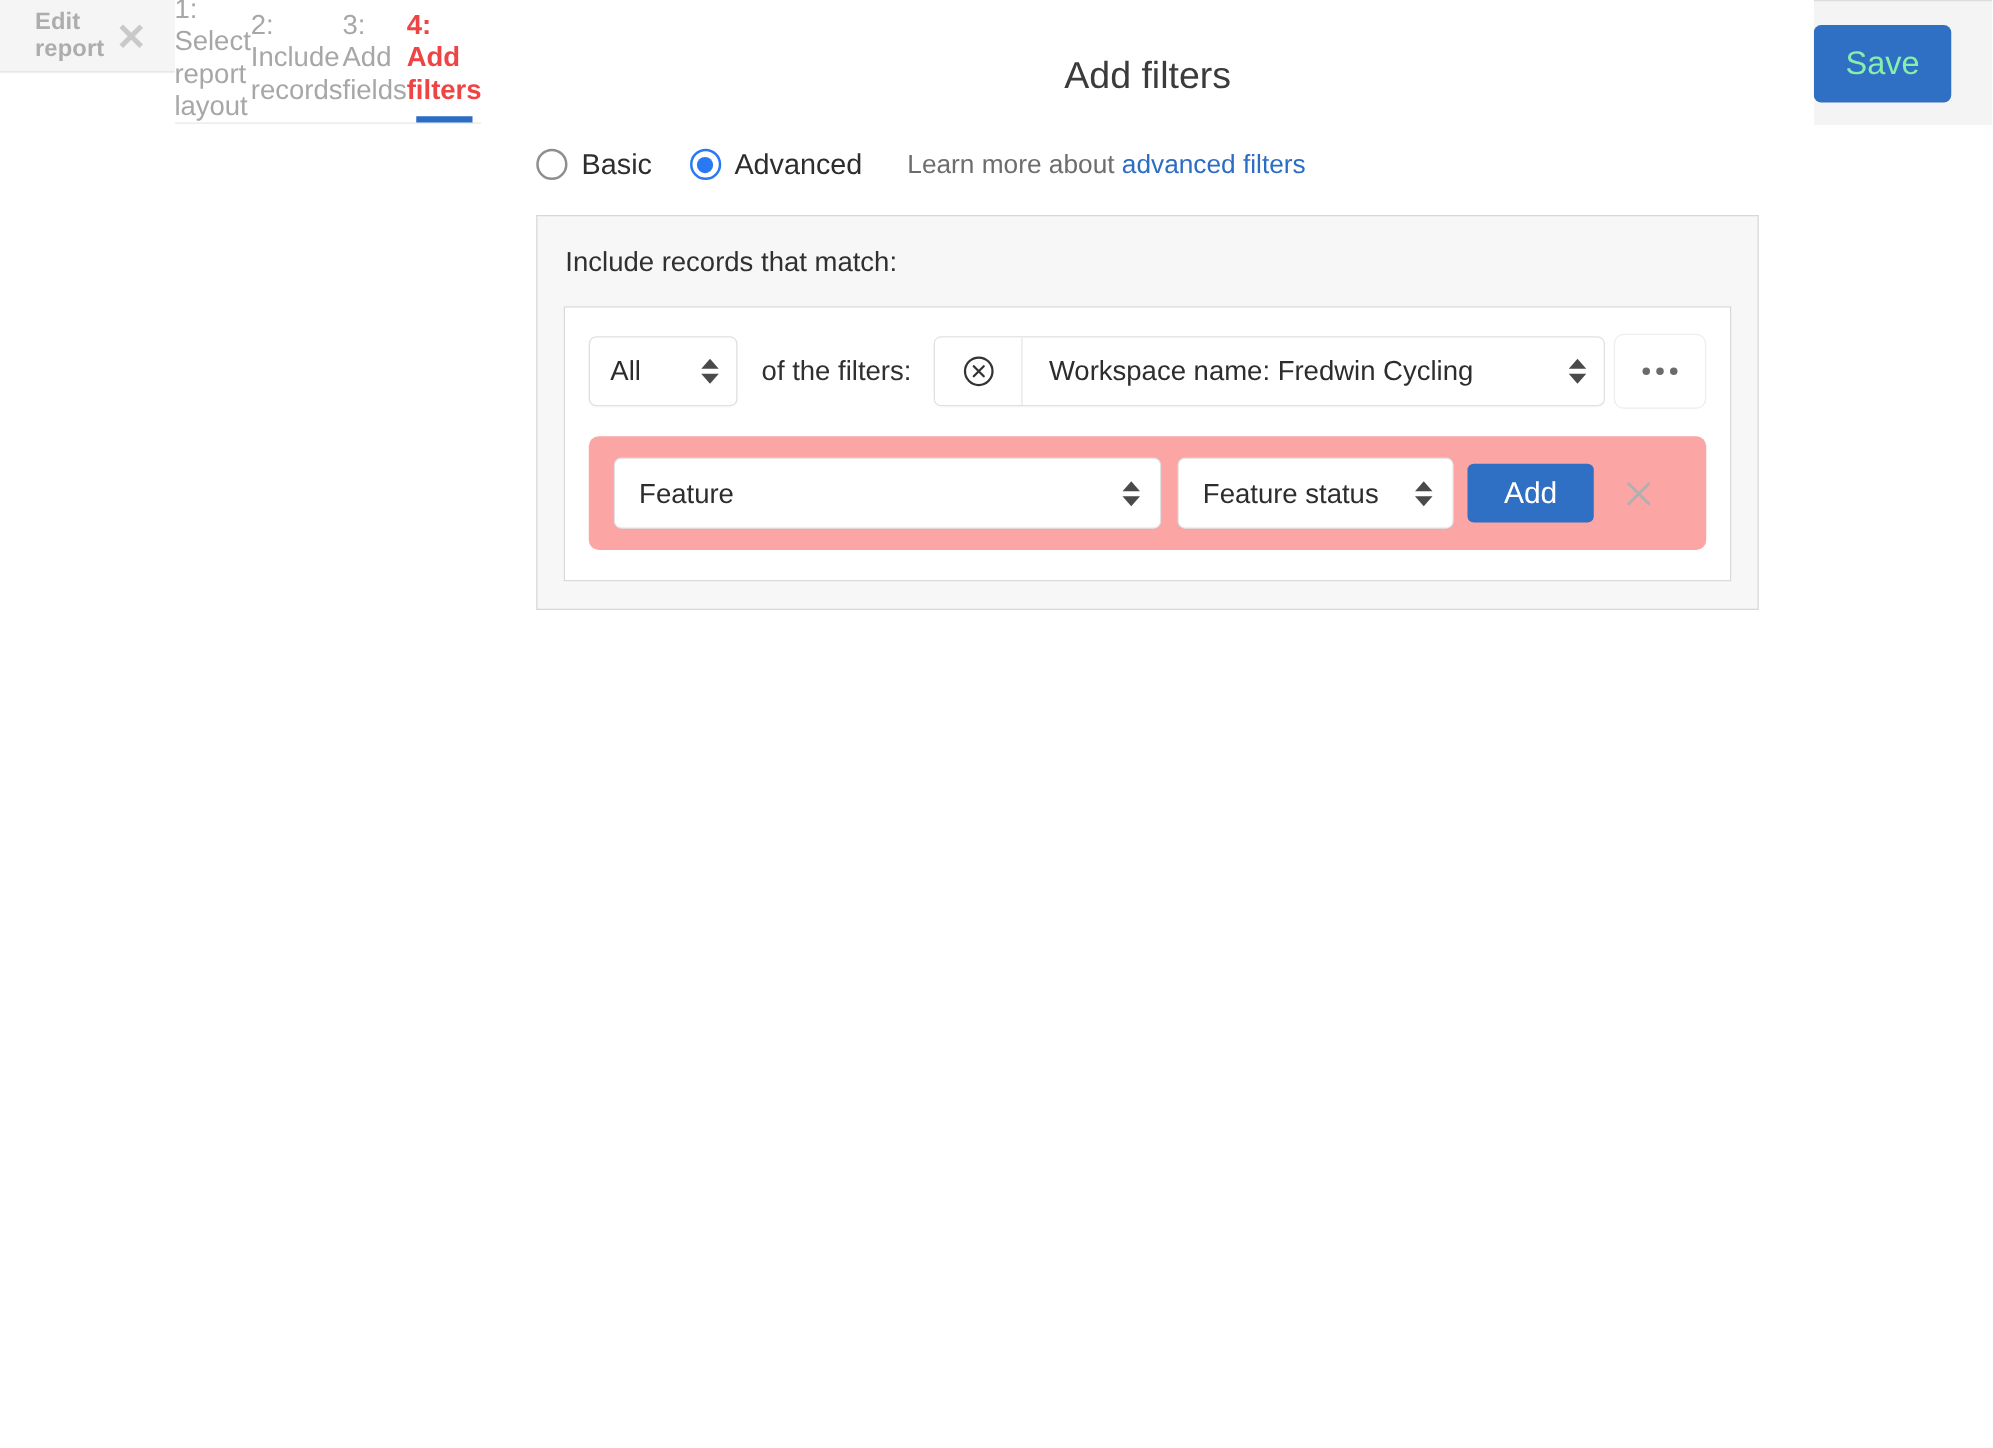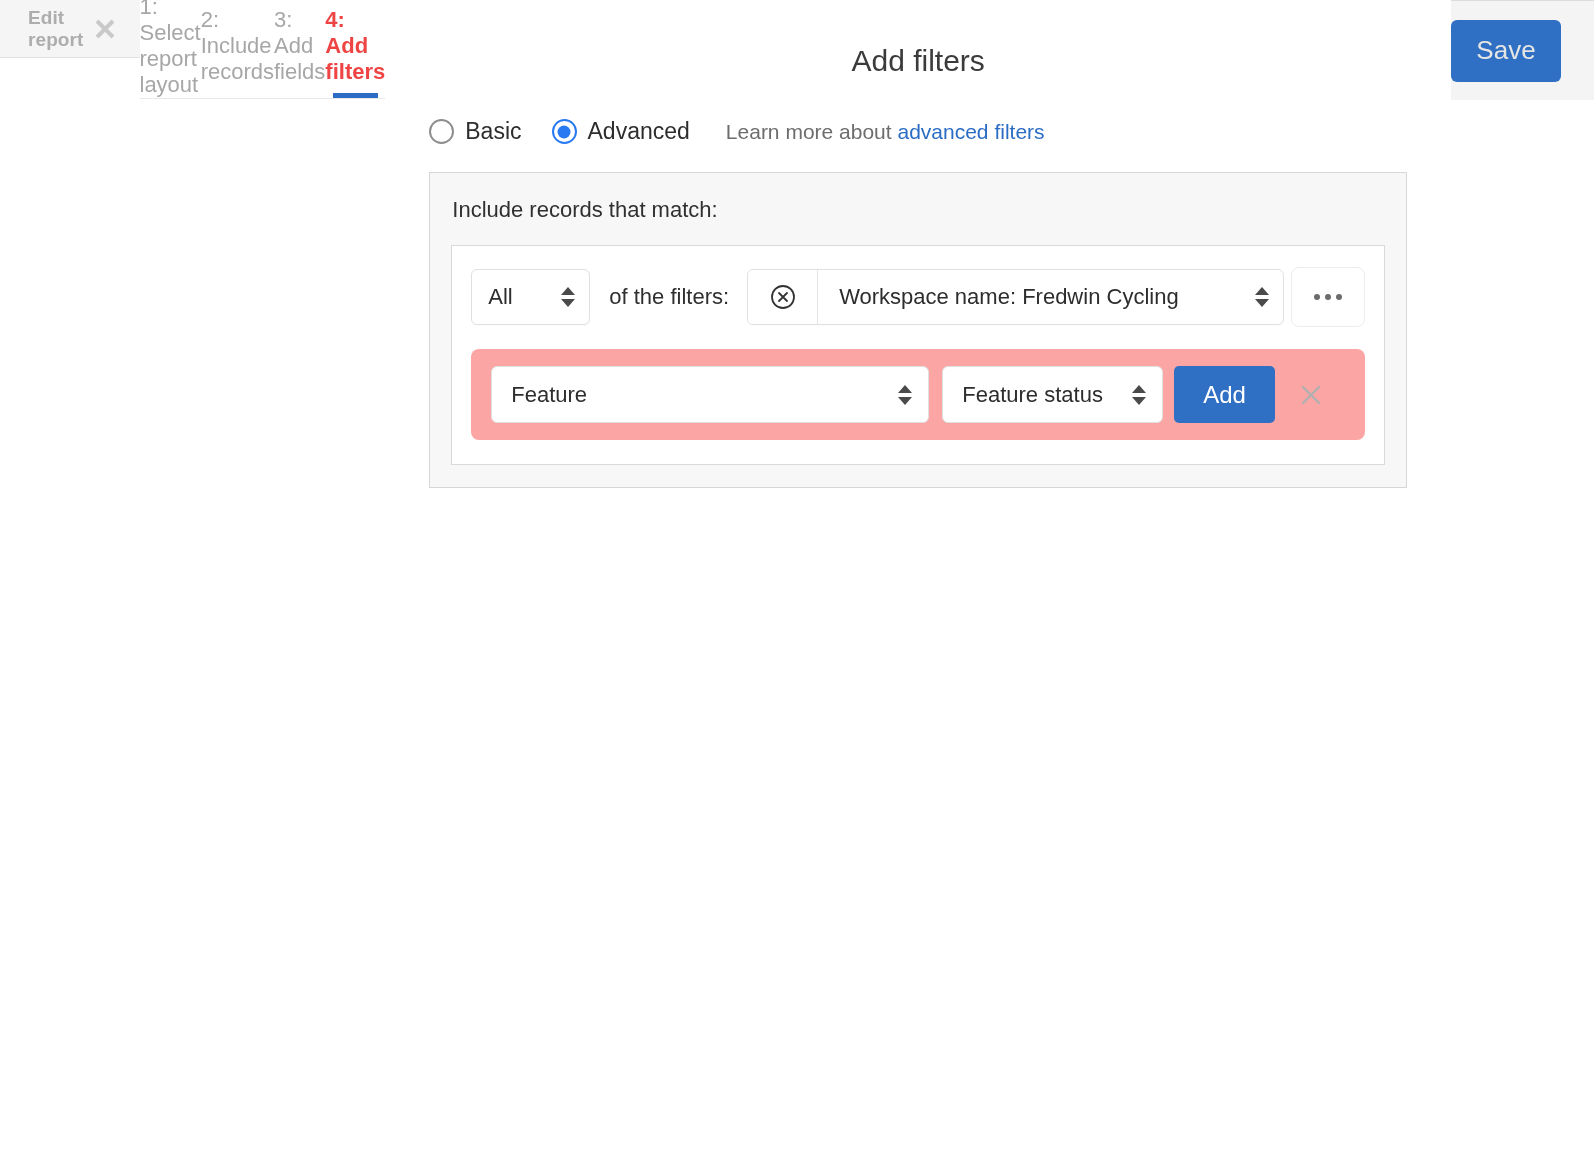--- a/index.html
+++ b/index.html
@@ -278,21 +278,21 @@
   }
   .sel-status {
     flex: 1 1 auto;
     height: 57px;
     padding: 0 16px 0 19px;
     margin-left: 13px;
   }
   .add-btn {
     flex: 0 0 auto;
     width: 101px;
-    height: 57px;
+    height: 47px;
     background: #2f6fc4;
     color: #ffffff;
     border: none;
     border-radius: 5px;
     font-size: 24px;
     font-family: "Liberation Sans", sans-serif;
     cursor: pointer;
     margin-left: 11px;
     display: flex;
     align-items: center;
@@ -333,21 +333,21 @@
     display: flex;
     align-items: center;
     justify-content: flex-end;
     padding-right: 33px;
     box-sizing: border-box;
   }
   .save-btn {
     width: 110px;
     height: 62px;
     background: #2f6fc4;
-    color: #e5e5e5;
+    color: #86efac;
     border: none;
     border-radius: 6px;
     font-size: 26px;
     font-family: "Liberation Sans", sans-serif;
     cursor: pointer;
     display: flex;
     align-items: center;
     justify-content: center;
   }
 </style>

